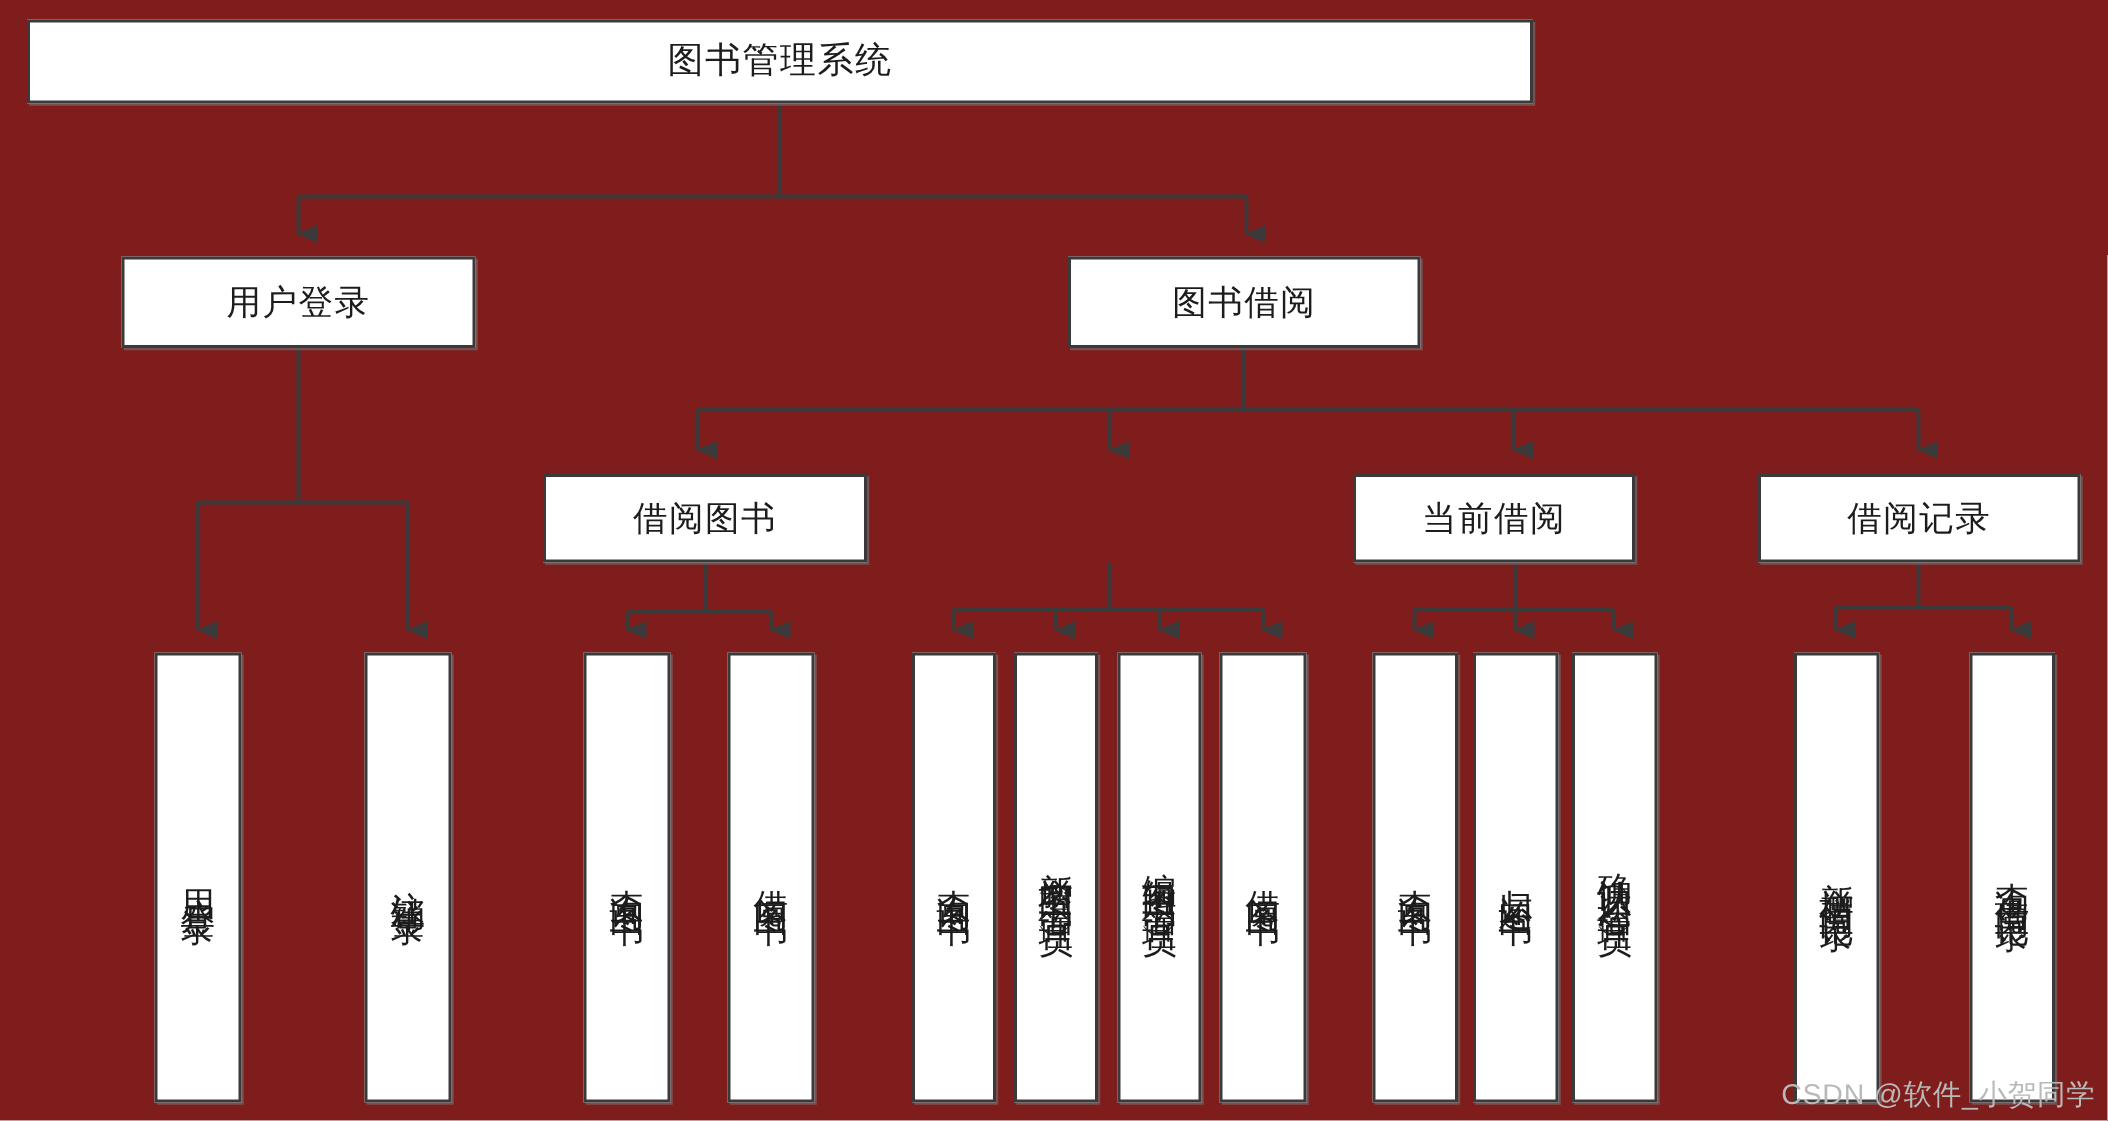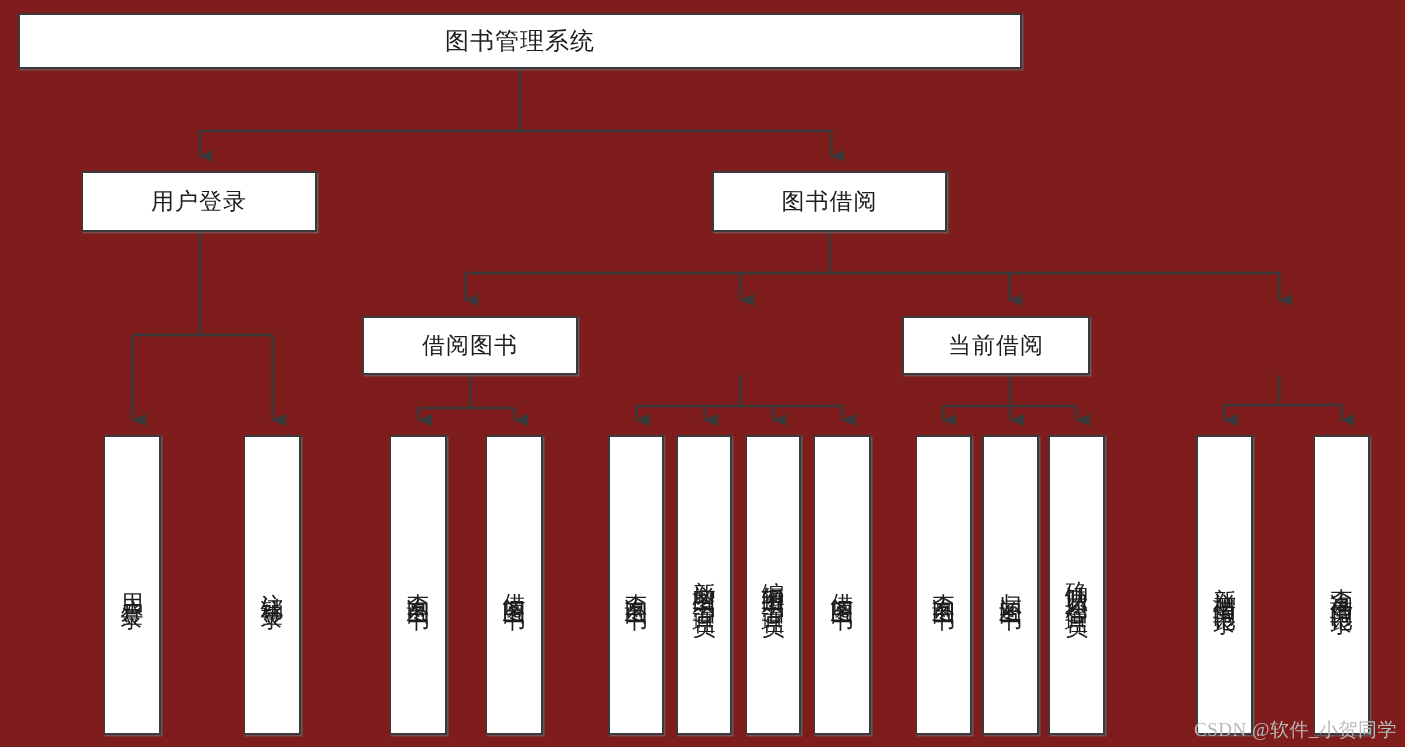--- a/index.html
+++ b/index.html
@@ -54,21 +54,20 @@
   }
   .watermark {
     position: absolute;
     right: 8px;
     bottom: 4px;
     font-size: 19px;
     color: #b9b9b9;
     letter-spacing: 0.5px;
     white-space: nowrap;
     user-select: none;
-    font-family: Liberation Serif, serif;
   }
 </style>
 </head>
 <body>
 
 <div id="canvas">
 
   <svg class="wires" viewBox="0 0 1405 747" xmlns="http://www.w3.org/2000/svg">
     <defs>
       <marker id="arrow" viewBox="0 0 12 14" refX="6" refY="13" markerWidth="12" markerHeight="14" orient="auto-start-reverse" markerUnits="userSpaceOnUse">
@@ -135,20 +134,21 @@
     </g>
   </svg>
 
   <div class="node horiz root" style="left: 18px; top: 13px; width: 1004px; height: 56px;">图书管理系统</div>
 
   <div class="node horiz" style="left: 81px; top: 171px; width: 236px; height: 61px;">用户登录</div>
   <div class="node horiz" style="left: 712px; top: 171px; width: 235px; height: 61px;">图书借阅</div>
 
   <div class="node horiz" style="left: 362px; top: 316px; width: 216px; height: 59px;">借阅图书</div>
   <div class="node horiz" style="left: 902px; top: 316px; width: 188px; height: 59px;">当前借阅</div>
+  <div class="node horiz" style="left: 1172px; top: 316px; width: 215px; height: 59px;">借阅记录</div>
 
   <div class="node vert" style="left: 103px; top: 435px; width: 58px; height: 300px;">用户登录</div>
   <div class="node vert" style="left: 243px; top: 435px; width: 58px; height: 300px;">注销登录</div>
   <div class="node vert" style="left: 389px; top: 435px; width: 58px; height: 300px;">查询图书</div>
   <div class="node vert" style="left: 485px; top: 435px; width: 58px; height: 300px;">借阅图书</div>
   <div class="node vert" style="left: 608px; top: 435px; width: 56px; height: 300px;">查询图书</div>
   <div class="node vert" style="left: 676px; top: 435px; width: 56px; height: 300px;">新增图书（管理员）</div>
   <div class="node vert" style="left: 745px; top: 435px; width: 56px; height: 300px;">编辑图书（管理员）</div>
   <div class="node vert" style="left: 813px; top: 435px; width: 58px; height: 300px;">借阅图书</div>
   <div class="node vert" style="left: 915px; top: 435px; width: 57px; height: 300px;">查询图书</div>

